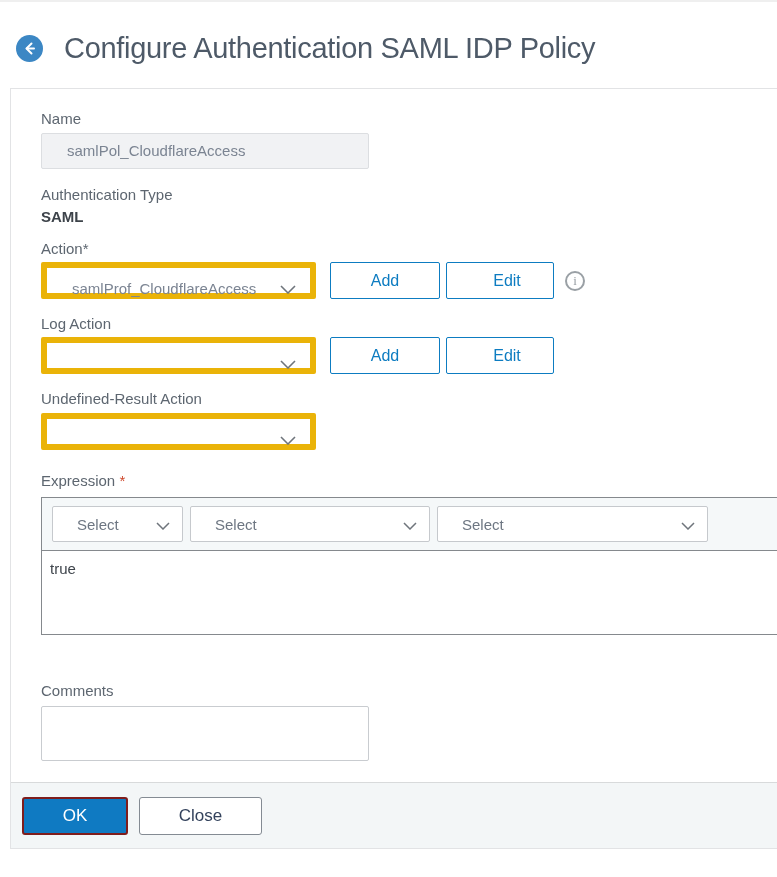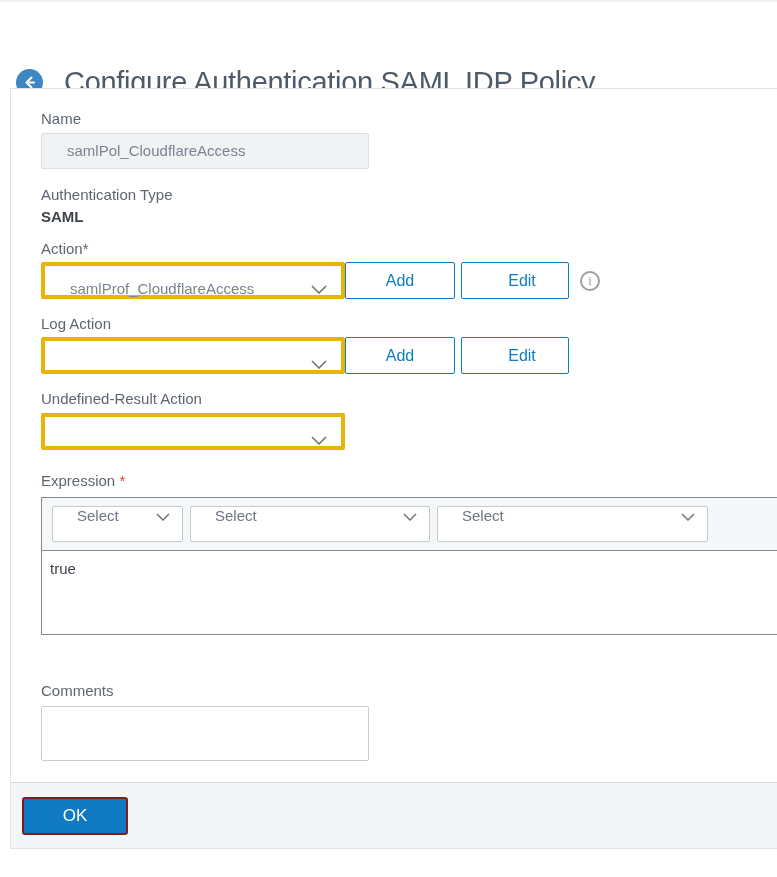--- a/index.html
+++ b/index.html
@@ -11,21 +11,21 @@
     font-family: "Liberation Sans", sans-serif;
     -webkit-font-smoothing: antialiased;
   }
   .top-strip {
     position: absolute; top: 0; left: 0; width: 777px; height: 2px;
     background: #efefef;
   }
   
   .header {
     position: absolute; top: 24px; left: 16px; right: 0; height: 48px;
-    display: flex; align-items: center; margin-top: 34px;
+    display: flex; align-items: center;
   }
   .back-btn {
     width: 27px; height: 27px; border-radius: 50%;
     background: #3c87c4;
     display: flex; align-items: center; justify-content: center;
     cursor: pointer; flex: 0 0 auto;
   }
   .page-title {
     margin-left: 21px;
     font-size: 29px; font-weight: 400; color: #4e5a68;
@@ -60,40 +60,40 @@
     color: #7b8492; font-size: 15px;
     padding: 0 16px 0 25px;
     overflow: hidden; white-space: nowrap;
   }
   .row {
     margin-top: 4px;
     display: flex; align-items: center;
   }
   .select-box {
     box-sizing: border-box;
-    width: 304px; height: 37px;
-    border: 4px solid #eab308; border-radius: 2px;
+    width: 275px; height: 37px;
+    border: 6px solid #eab308; border-radius: 2px;
     background: #ffffff;
     display: flex; align-items: center; justify-content: space-between;
     padding: 16px 14px 0 25px;
     color: #7b8492; font-size: 15px;
     cursor: pointer;
   }
   .select-box .sel-value { overflow: hidden; white-space: nowrap; }
   .chevron { flex: 0 0 auto; margin-left: 8px; display: block; }
   .btn-outline-blue {
     box-sizing: border-box;
     width: 110px; height: 37px;
     border: 1px solid #0d7cc1; border-radius: 2px;
     background: #ffffff; color: #0d7cc1;
     font-size: 16px; font-family: "Liberation Sans", sans-serif;
     display: flex; align-items: center; justify-content: center;
     cursor: pointer;
   }
-  .btn-add { }
+  .btn-add { margin-left: 14px; }
   .btn-edit { margin-left: 6px; width: 108px; padding-left: 20px; }
   .info-icon {
     margin-left: 11px; flex: 0 0 auto;
     width: 20px; height: 20px; border-radius: 50%;
     border: 2px solid #9aa0a5;
     color: #9aa0a5; font-size: 13px; font-style: normal;
     display: flex; align-items: center; justify-content: center;
     box-sizing: border-box; cursor: pointer;
     font-family: "Liberation Serif", serif;
   }
@@ -106,21 +106,21 @@
   .expr-toolbar {
     background: #f5f8f9;
     border-bottom: 1px solid #85898d;
     padding: 8px 0 8px 10px;
     display: flex; align-items: center;
   }
   .expr-select {
     box-sizing: border-box; height: 36px;
     border: 1px solid #c6c9cd; border-radius: 2px;
     background: #ffffff;
-    display: flex; justify-content: space-between;
+    display: flex; align-items: center; justify-content: space-between;
     padding: 0 12px 0 24px;
     color: #6d7682; font-size: 15px;
     margin-right: 7px; cursor: pointer;
   }
   .expr-select.s1 { width: 131px; }
   .expr-select.s2 { width: 240px; }
   .expr-select.s3 { width: 271px; }
   .expr-textarea {
     height: 74px; background: #ffffff;
     padding: 9px 0 0 8px;
@@ -263,15 +263,16 @@
       </div>
     </div>
     <div class="expr-textarea">true</div>
   </div>
 
   <div class="field-label comments-label">Comments</div>
   <div class="comments-box"></div>
 
   <div class="footer">
     <button class="btn-primary">OK</button>
+    <button class="btn-close">Close</button>
   </div>
 
 </div>
 
 </body></html>

